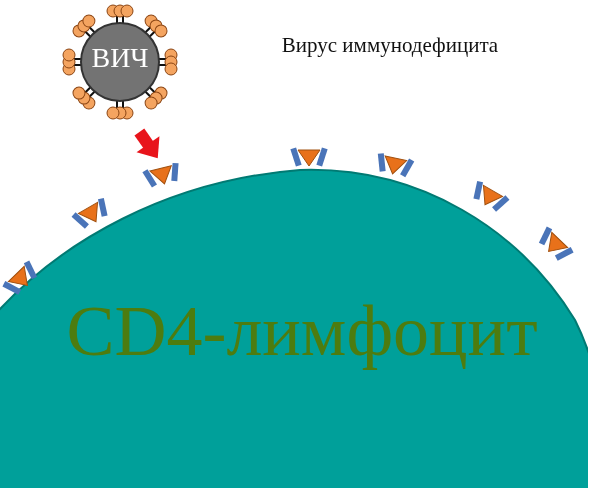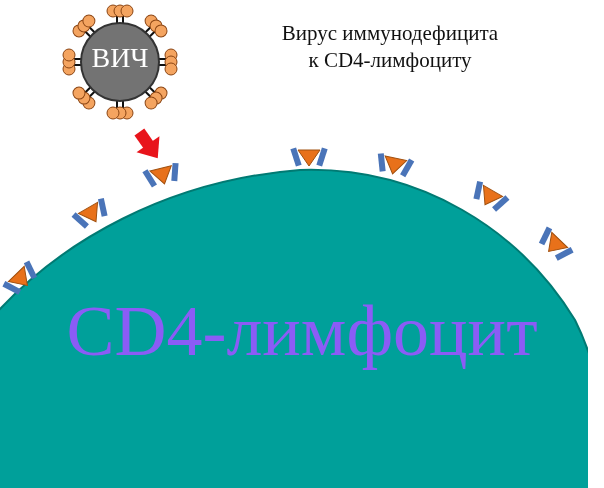--- a/index.html
+++ b/index.html
@@ -1,19 +1,19 @@
 <!DOCTYPE html>
 <html><head>
 <meta charset="utf-8">
 <style>
   html,body{margin:0;padding:0;background:#ffffff;}
   .stage{position:relative;width:588px;height:488px;overflow:hidden;background:#ffffff;font-family:Liberation Serif, serif;}
   svg{position:absolute;left:0;top:0;}
-  .caption{position:absolute;left:240px;top:20px;width:300px;text-align:center;font-size:21px;line-height:27px;color:#111111;}
-  .cell-label{position:absolute;left:0;top:290px;width:604px;text-align:center;font-size:72px;color:#8b5cf6;letter-spacing:0px;}
+  .caption{position:absolute;left:240px;top:32px;width:300px;text-align:center;font-size:21px;line-height:27px;color:#111111;}
+  .cell-label{position:absolute;left:0;top:290px;width:604px;text-align:center;font-size:72px;color:#4d7c0f;letter-spacing:0px;}
   .virus-label{position:absolute;left:80px;top:42px;width:80px;text-align:center;font-size:28px;color:#ffffff;}
 </style>
 </head>
 <body>
 
 <div class="stage">
   <svg width="604" height="488" viewBox="0 0 604 488">
 
     <path d="M -10 320 C 60 240, 170 180, 300 170 C 420 166, 520 230, 575 320 C 600 370, 610 430, 610 500 L -10 500 Z" fill="#00A09A" stroke="#007A73" stroke-width="2"></path>
 
@@ -120,17 +120,16 @@
           </g>
       </g>
       <circle cx="0" cy="0" r="39" fill="#737373" stroke="#333333" stroke-width="2"></circle>
     </g>
   </svg>
 
   <div class="virus-label">ВИЧ</div>
 
   <div class="caption">
     <div>Вирус иммунодефицита</div>
-    <div>к CD4-лимфоциту</div>
   </div>
 
   <div class="cell-label">CD4-лимфоцит</div>
 </div>
 
 </body></html>

